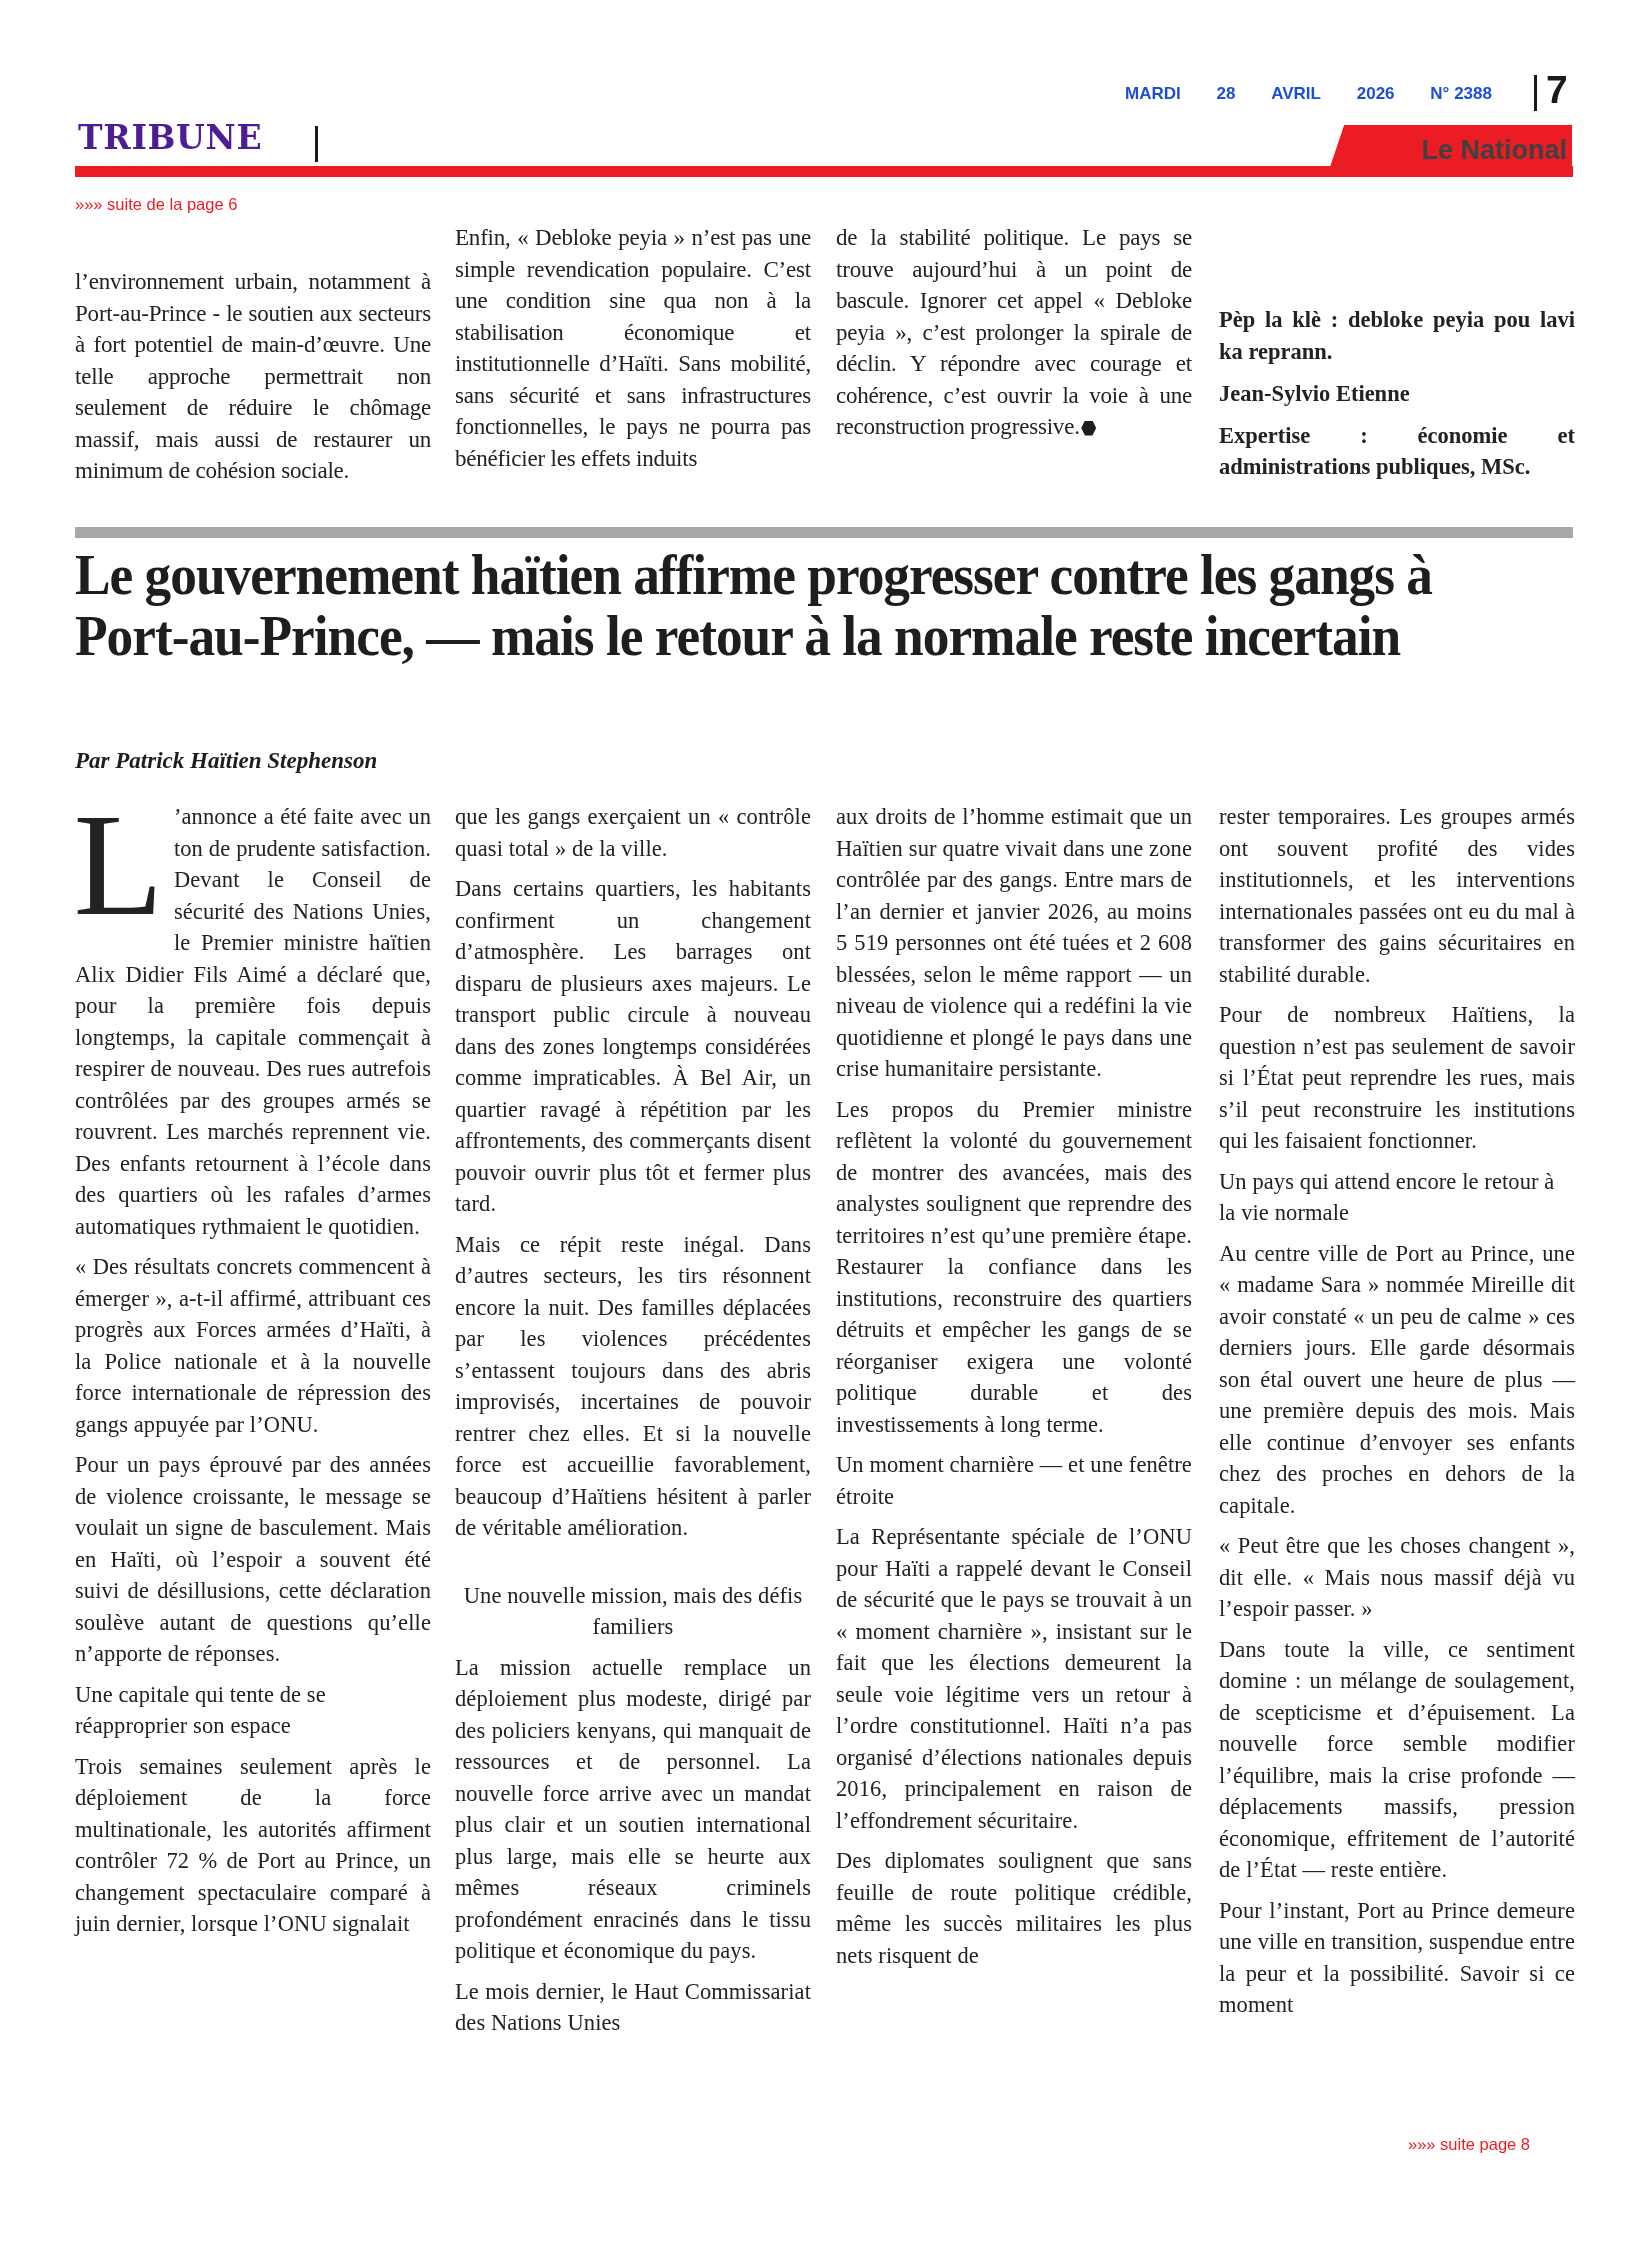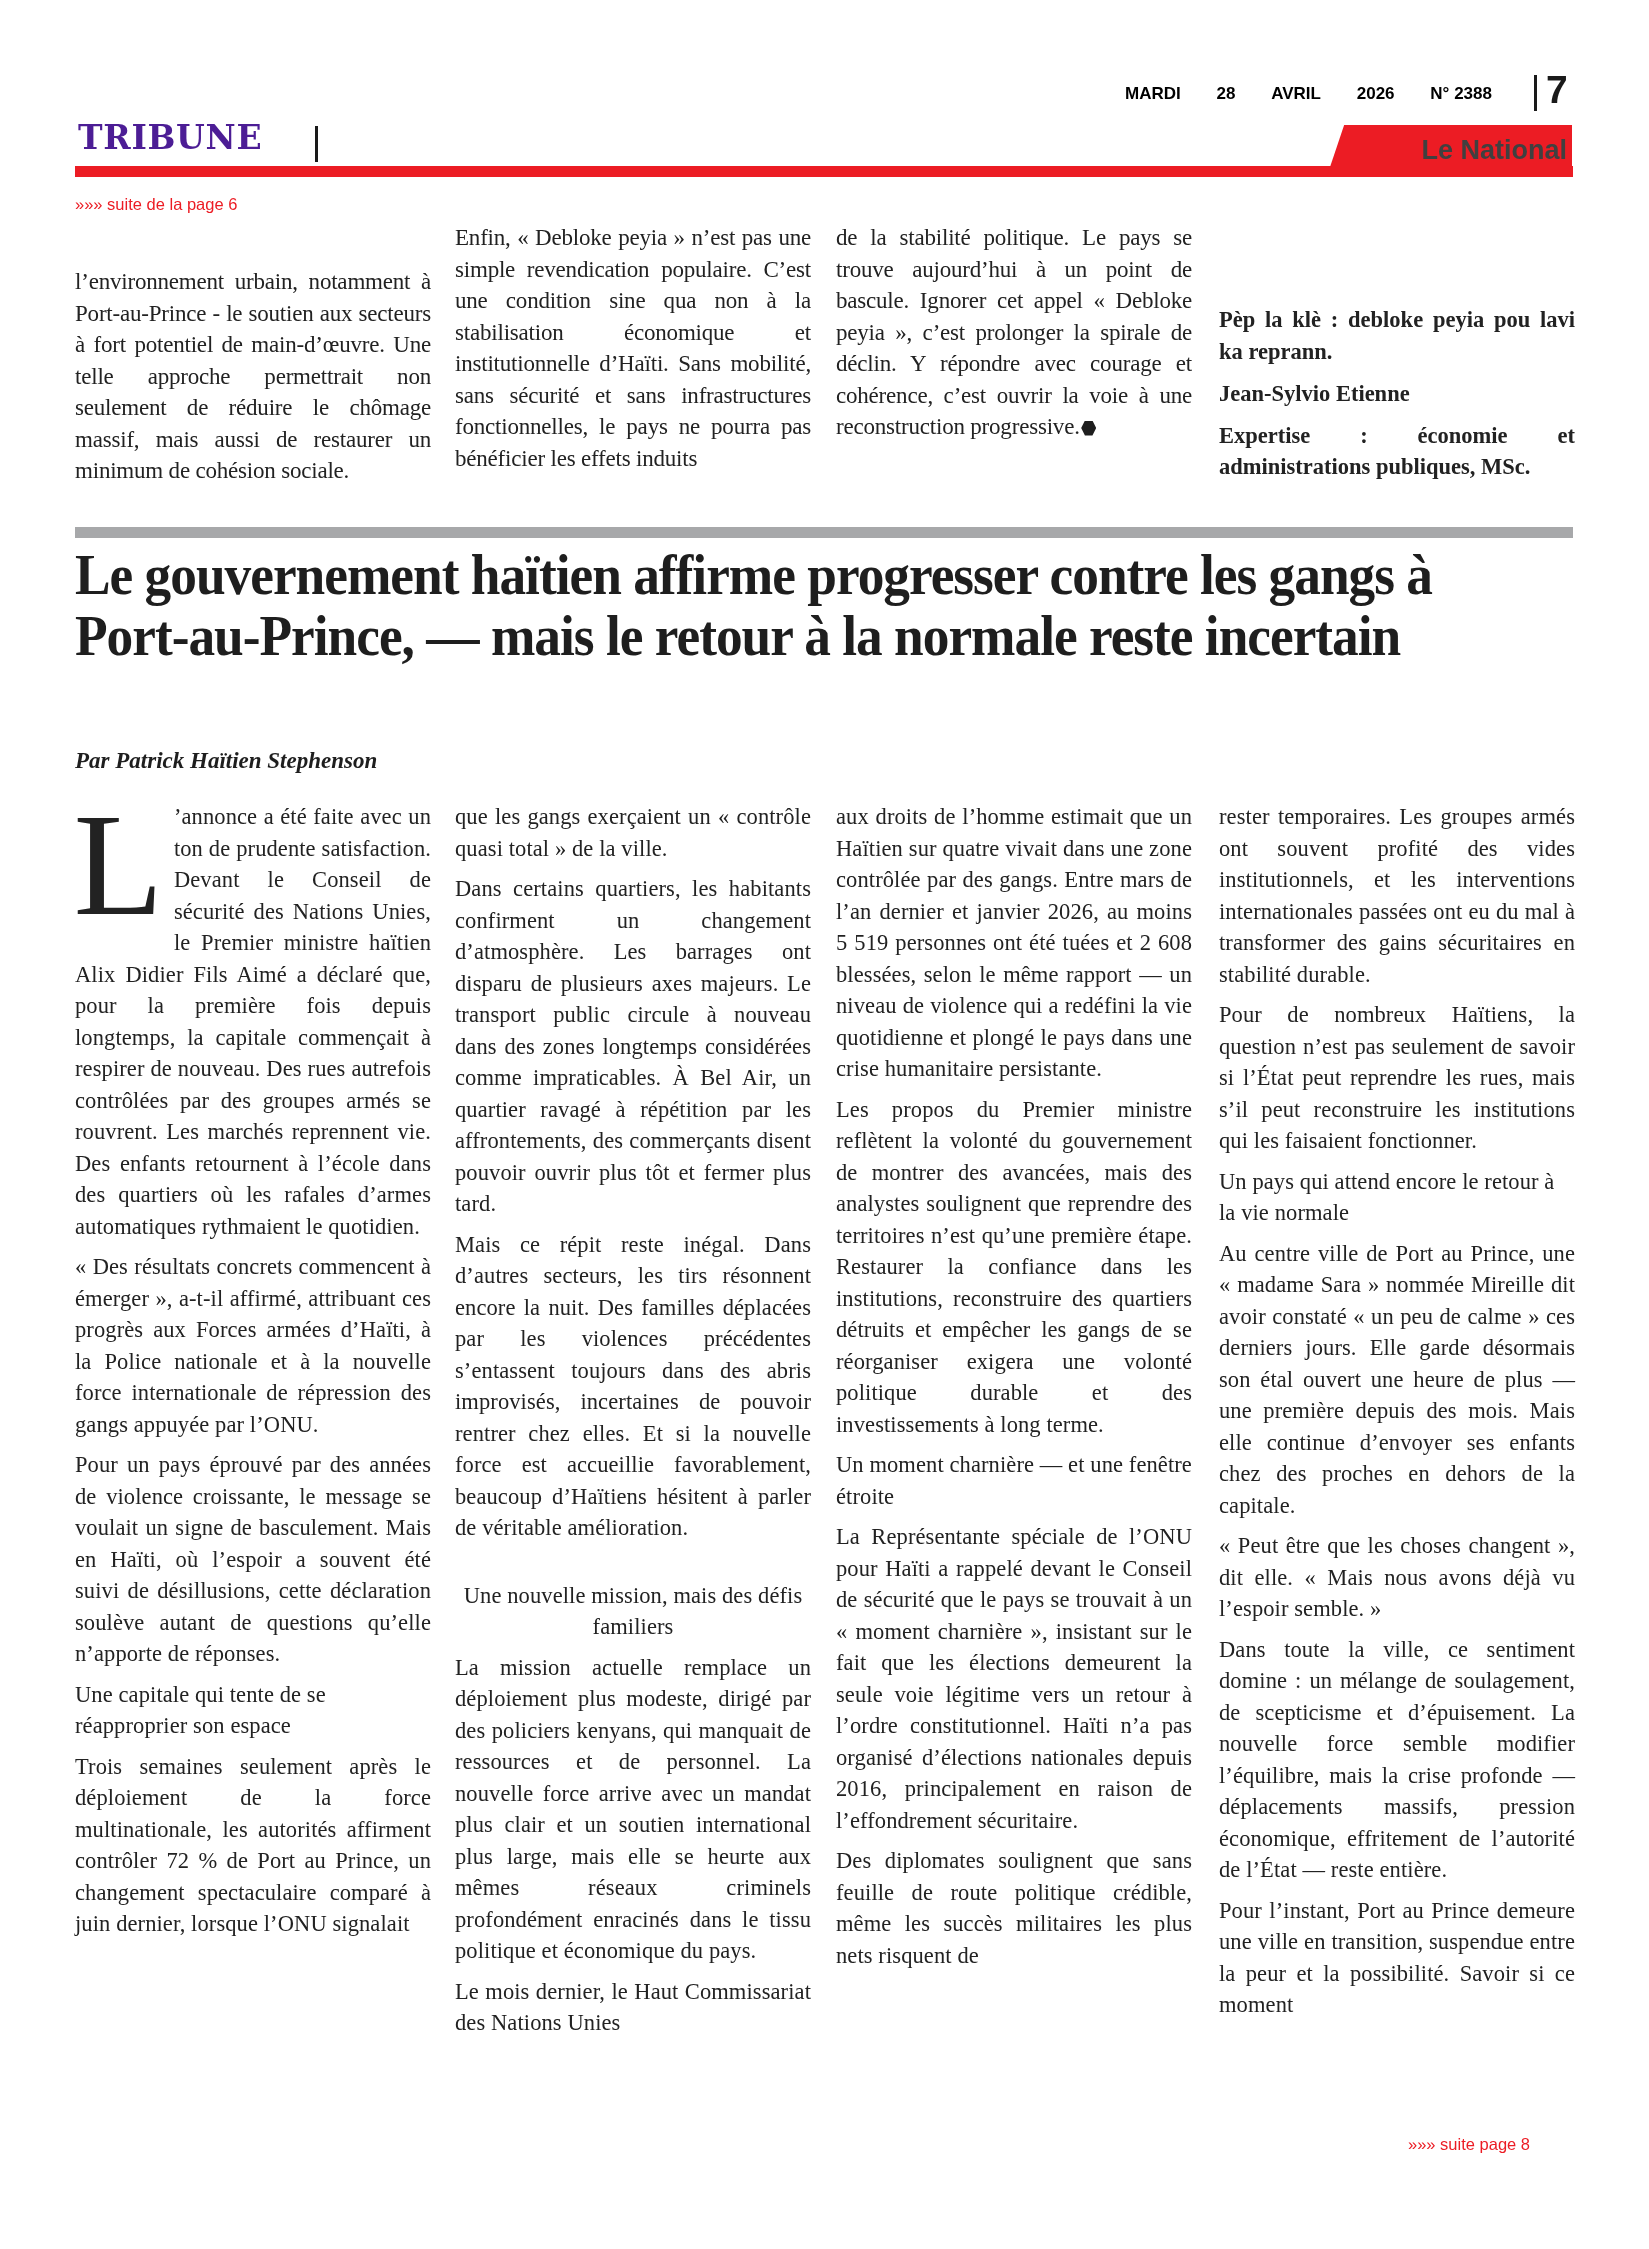--- a/index.html
+++ b/index.html
@@ -3,21 +3,21 @@
 <meta charset="utf-8">
 <style>
   html, body { margin:0; padding:0; background:#ffffff; }
   body { width:1650px; height:2250px; position:relative; overflow:hidden; color:#1e1e1e; font-family:"Liberation Serif", serif; }
   .abs { position:absolute; }
 
   
   .section-title { left:78px; top:118px; font-family:"DejaVu Serif", serif; font-weight:bold; font-size:33px; letter-spacing:0.7px; color:#4c1d95; }
   .section-bar { left:315px; top:126px; width:3px; height:36px; background:#1a1a1a; }
   .red-rule { left:75px; top:166px; width:1498px; height:10.5px; background:#ec1c24; }
-  .date-line { top:84px; left:1125px; width:367px; font-family:"Liberation Sans", sans-serif; font-weight:bold; font-size:17px; color:#000000; display:flex; justify-content:space-between; }
+  .date-line { top:84px; left:1125px; width:367px; font-family:"Liberation Sans", sans-serif; font-weight:bold; font-size:17px; color:#1d4ed8; display:flex; justify-content:space-between; }
   .page-bar { left:1534px; top:75px; width:3px; height:36px; background:#1a1a1a; }
   .page-num { left:1546px; top:69px; font-family:"Liberation Sans", sans-serif; font-weight:bold; font-size:39px; line-height:42px; color:#1a1a1a; }
   .brand-tab { left:1327px; top:125px; width:245px; height:51px; background:#ec1c24; clip-path:polygon(7% 0, 100% 0, 100% 100%, 0 100%); }
   .brand-text { left:1372px; top:129px; width:195px; text-align:right; font-family:Liberation Sans, sans-serif; font-weight:bold; font-size:27px; color:#404040; line-height:42px; }
 
   .continued { font-family:"Liberation Sans", sans-serif; font-size:16.5px; color:#ec1c24; }
   .continued-top { left:75px; top:195px; }
 
   
   .col { position:absolute; width:356px; font-size:22px; line-height:31.5px; text-align:justify; color:#222; }
@@ -101,19 +101,19 @@
   <p style="text-align:left;">Un moment charnière — et une fenêtre étroite</p>
   <p>La Représentante spéciale de l’ONU pour Haïti a rappelé devant le Conseil de sécurité que le pays se trouvait à un « moment charnière », insistant sur le fait que les élections demeurent la seule voie légitime vers un retour à l’ordre constitutionnel. Haïti n’a pas organisé d’élections nationales depuis 2016, principalement en raison de l’effondrement sécuritaire.</p>
   <p>Des diplomates soulignent que sans feuille de route politique crédible, même les succès militaires les plus nets risquent de</p>
 </div>
 
 <div class="col article" style="left:1219px; top:801px;">
   <p>rester temporaires. Les groupes armés ont souvent profité des vides institutionnels, et les interventions internationales passées ont eu du mal à transformer des gains sécuritaires en stabilité durable.</p>
   <p>Pour de nombreux Haïtiens, la question n’est pas seulement de savoir si l’État peut reprendre les rues, mais s’il peut reconstruire les institutions qui les faisaient fonctionner.</p>
   <p style="text-align:left;">Un pays qui attend encore le retour à la vie normale</p>
   <p>Au centre ville de Port au Prince, une « madame Sara » nommée Mireille dit avoir constaté « un peu de calme » ces derniers jours. Elle garde désormais son étal ouvert une heure de plus — une première depuis des mois. Mais elle continue d’envoyer ses enfants chez des proches en dehors de la capitale.</p>
-  <p>« Peut être que les choses changent », dit elle. « Mais nous avons déjà vu l’espoir semble. »</p>
+  <p>« Peut être que les choses changent », dit elle. « Mais nous massif déjà vu l’espoir passer. »</p>
   <p>Dans toute la ville, ce sentiment domine : un mélange de soulagement, de scepticisme et d’épuisement. La nouvelle force semble modifier l’équilibre, mais la crise profonde — déplacements massifs, pression économique, effritement de l’autorité de l’État — reste entière.</p>
   <p>Pour l’instant, Port au Prince demeure une ville en transition, suspendue entre la peur et la possibilité. Savoir si ce moment</p>
 </div>
 
 <div class="abs continued continued-bottom">»»» suite  page  8</div>
 
 
 </body></html>

